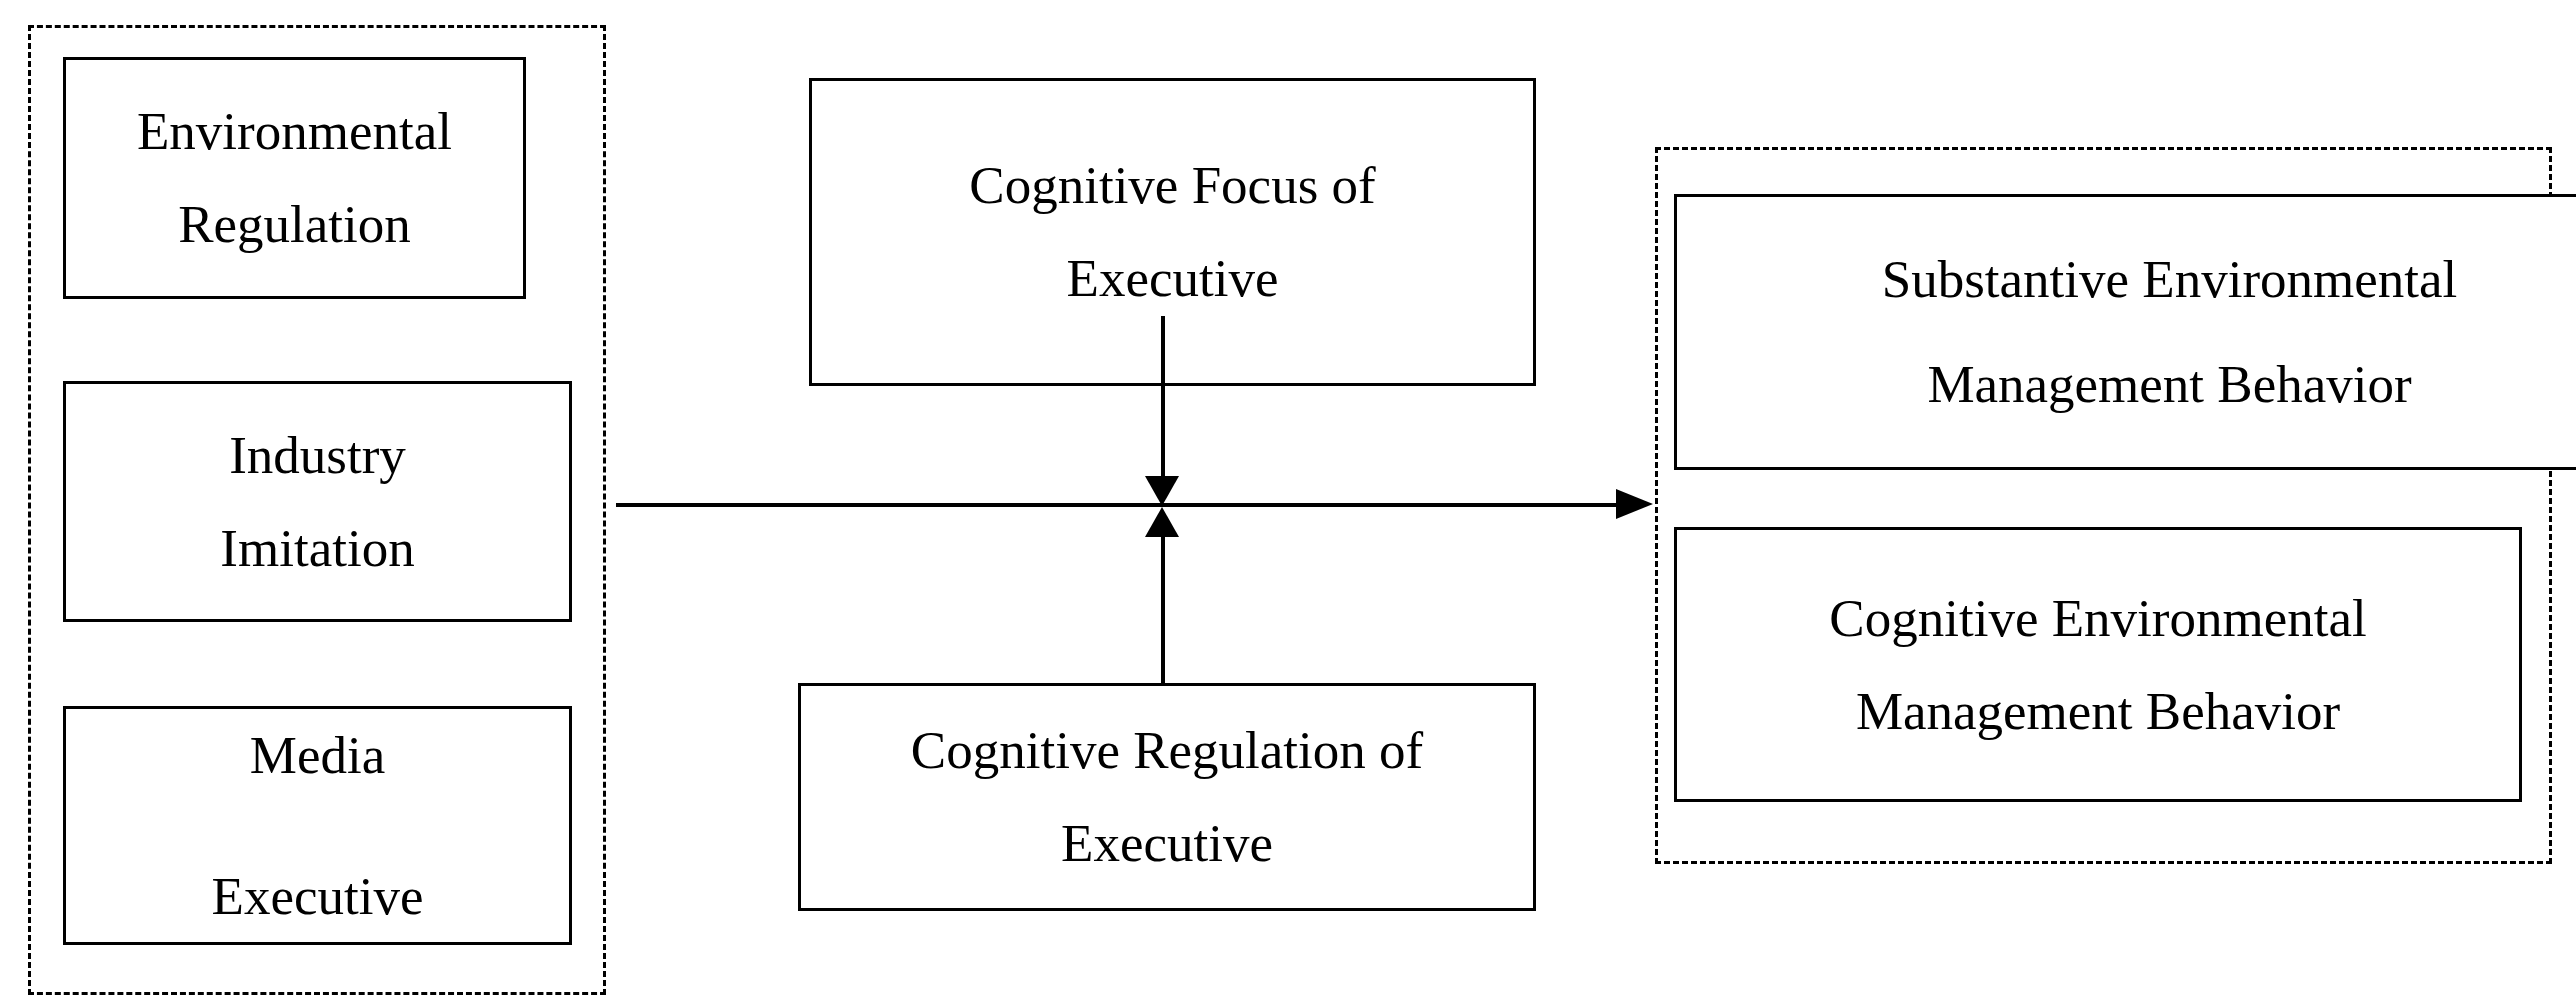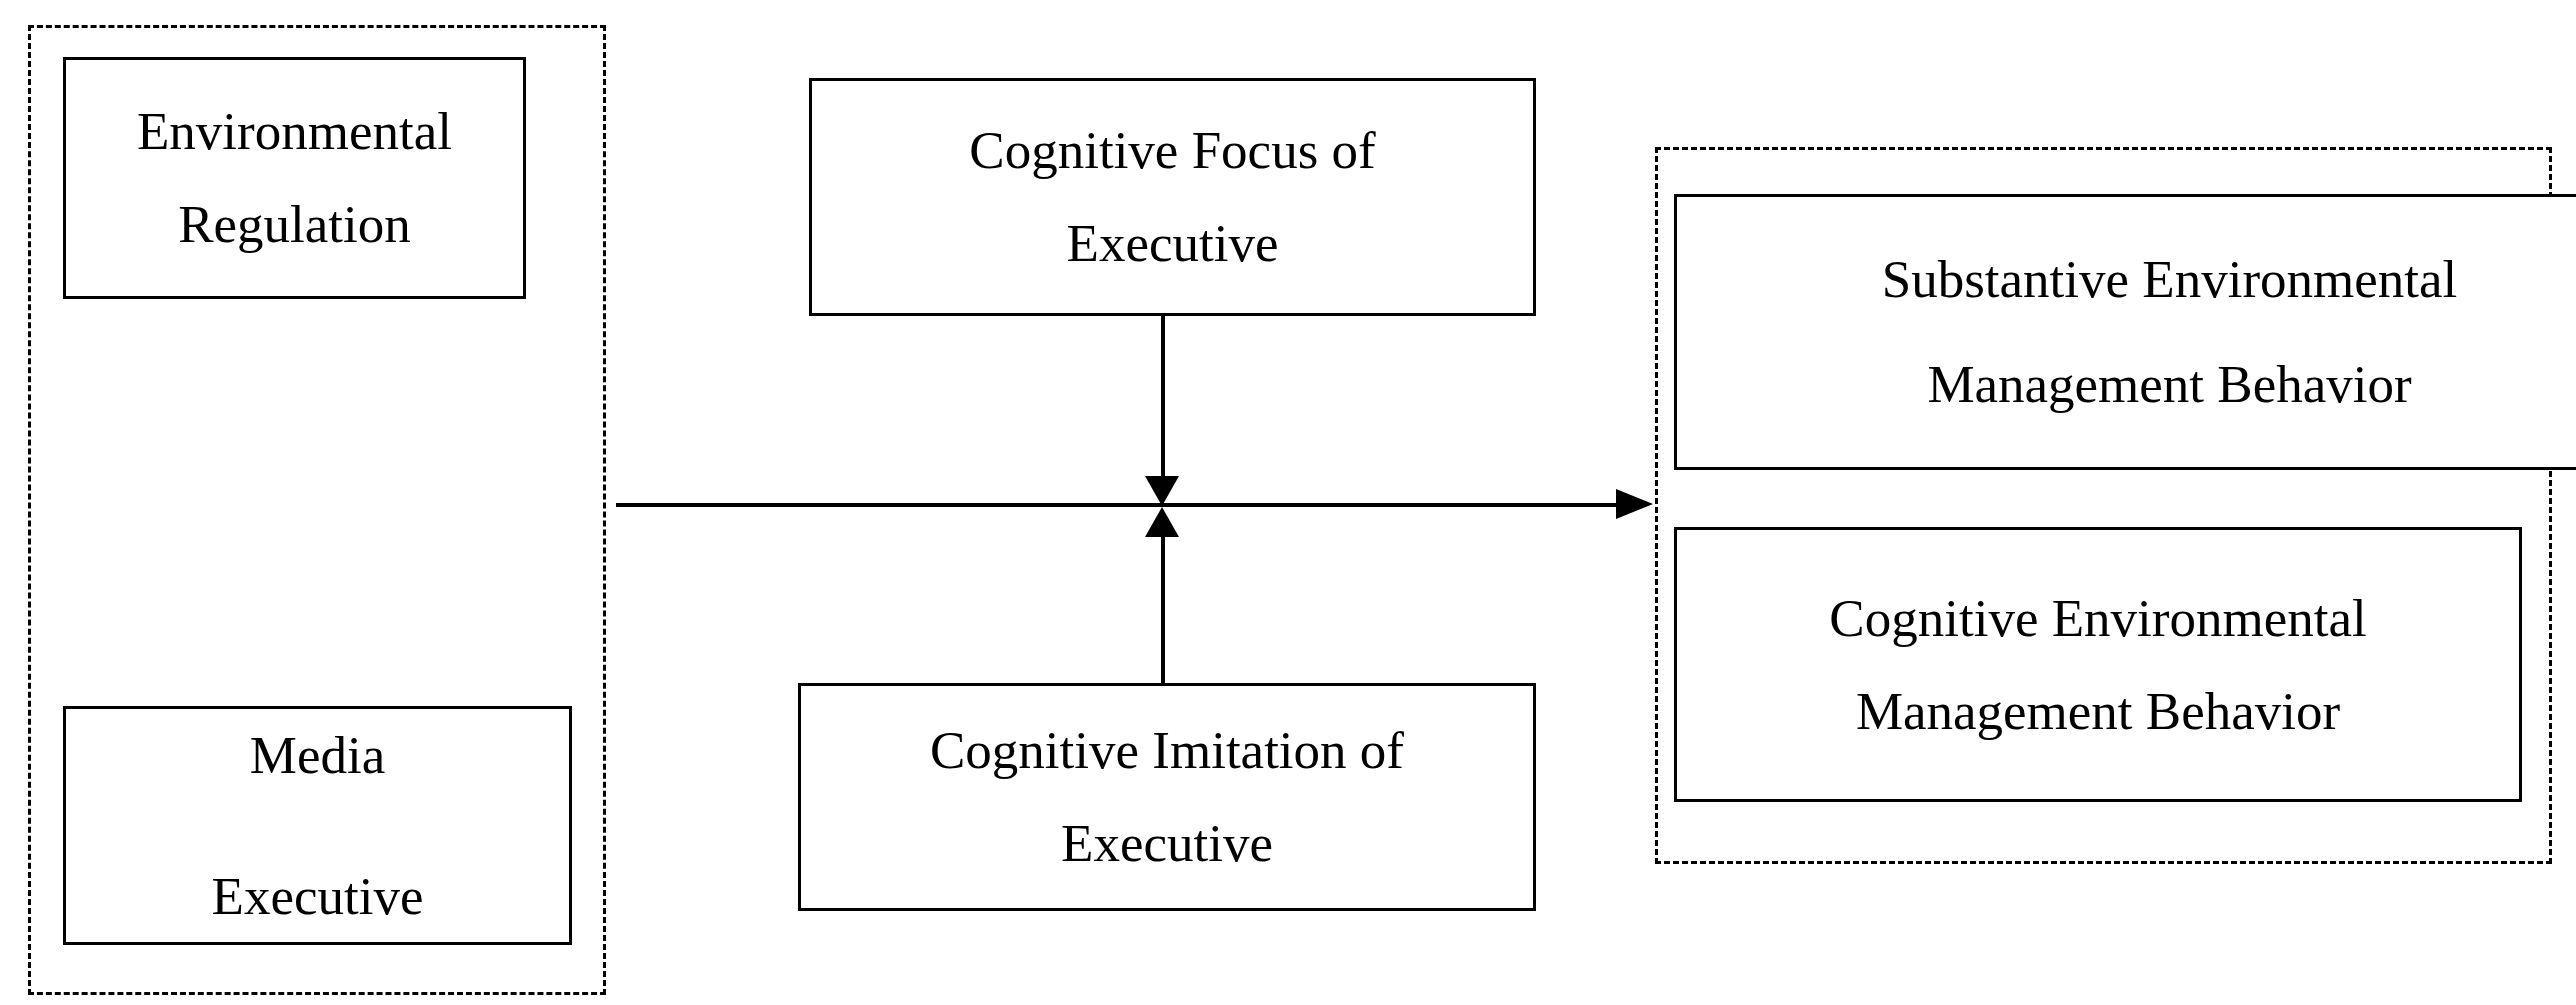--- a/index.html
+++ b/index.html
@@ -74,33 +74,37 @@
 
 <div class="canvas">
 
   <div class="group" style="left:28px; top:25px; width:578px; height:970px;"></div>
 
   <div class="node" style="left:63px; top:57px; width:463px; height:242px;">
     <div class="tline">Environmental</div>
     <div class="tline">Regulation</div>
   </div>
 
+  <div class="node" style="left:63px; top:381px; width:509px; height:241px;">
+    <div class="tline">Industry</div>
+    <div class="tline">Imitation</div>
+  </div>
 
   <div class="node" style="left:63px; top:706px; width:509px; height:239px;gap:48px;">
     <div class="tline">Media</div>
     <div class="tline">Executive</div>
   </div>
 
-  <div class="node" style="left:809px; top:78px; width:727px; height:238px;justify-content:center;">
+  <div class="node" style="left:809px; top:78px; width:727px; height:308px;justify-content:center;">
     <div class="tline">Cognitive Focus of</div>
     <div class="tline">Executive</div>
   </div>
 
   <div class="node" style="left:798px; top:683px; width:738px; height:228px;">
-    <div class="tline">Cognitive Imitation of</div>
+    <div class="tline">Cognitive Regulation of</div>
     <div class="tline">Executive</div>
   </div>
 
   <div class="group" style="left:1655px; top:147px; width:897px; height:717px;"></div>
 
   <div class="node" style="left:1674px; top:194px; width:991px; height:276px;gap:12px;">
     <div class="tline">Substantive Environmental</div>
     <div class="tline">Management Behavior</div>
   </div>
 

